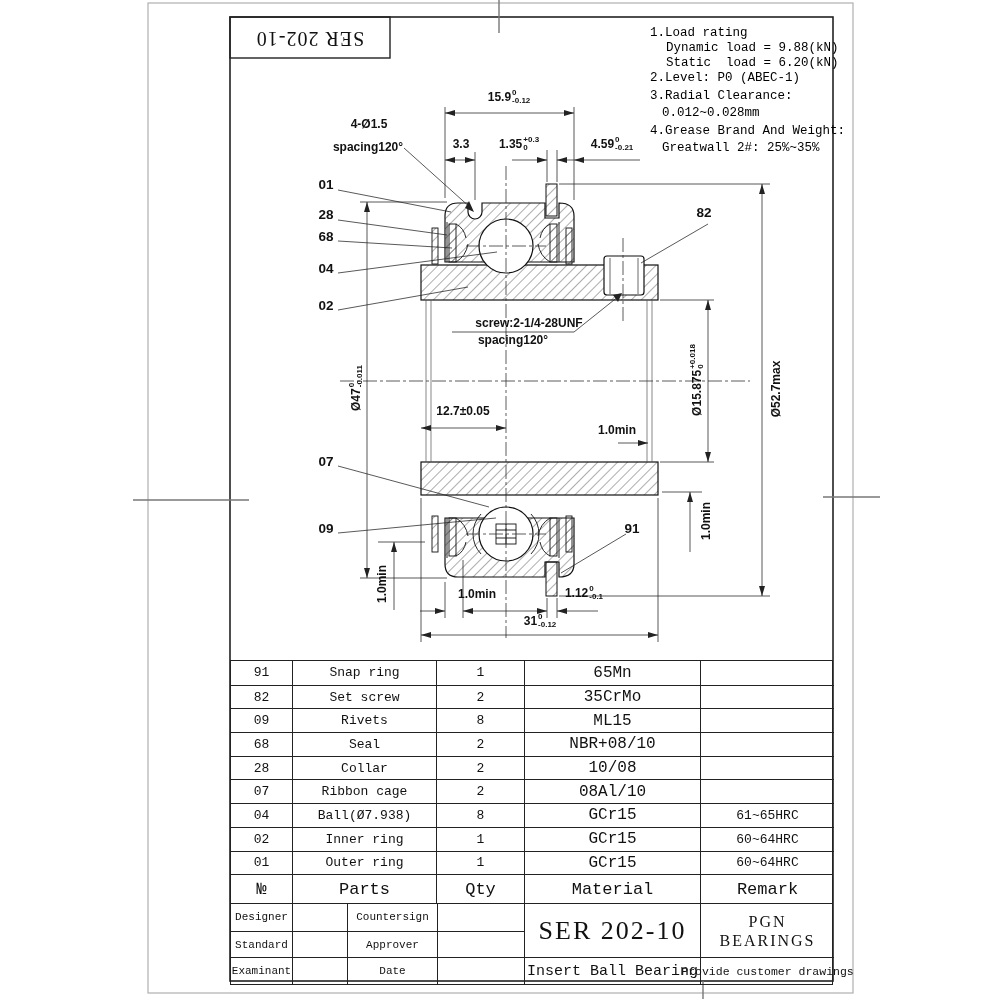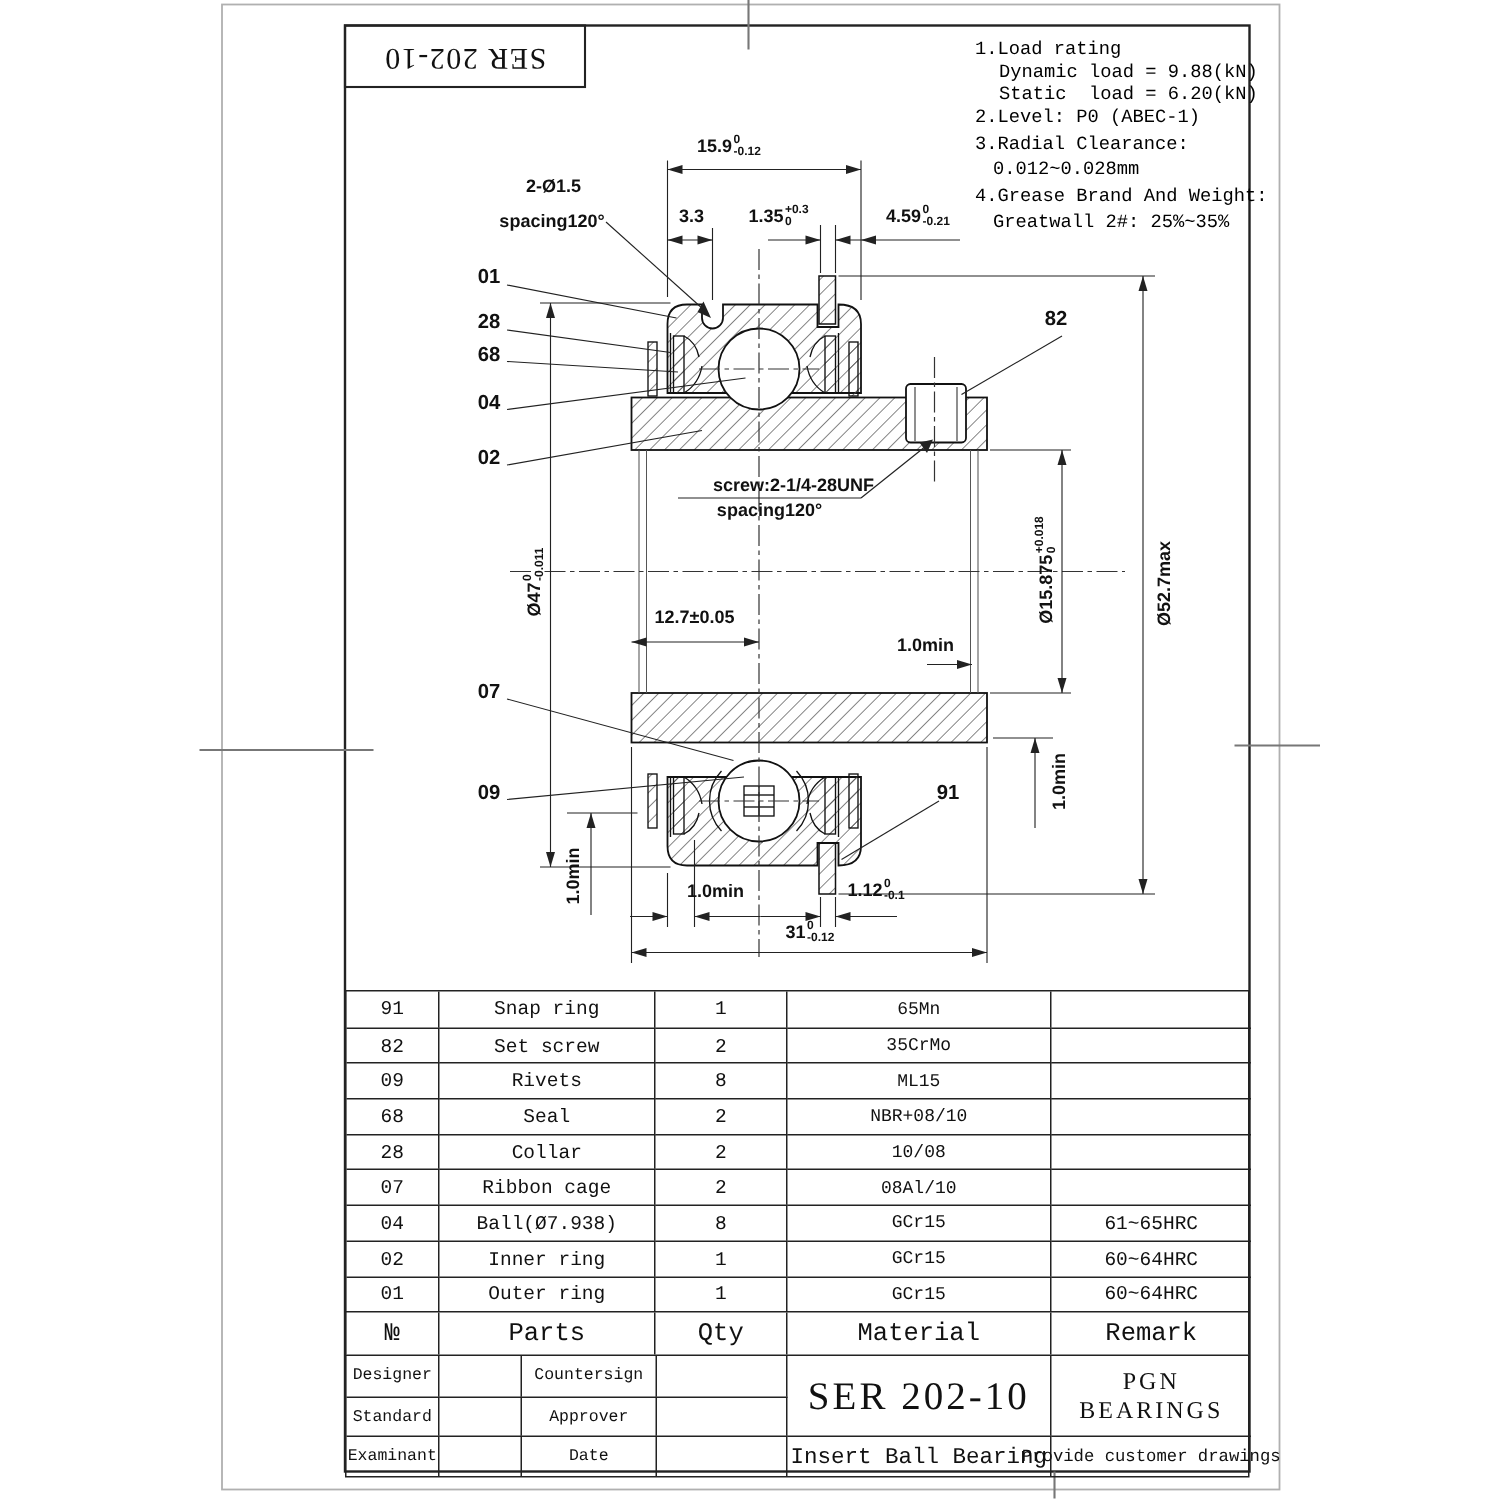--- a/index.html
+++ b/index.html
@@ -18,21 +18,21 @@
   .rot180{position:absolute;transform:translate(-50%,-50%) rotate(180deg);
           font:20px "Liberation Serif",serif;letter-spacing:1px;white-space:nowrap;}
 
   
   #parts-block{position:absolute;left:230px;top:660px;width:603px;}
   .tbl{display:grid;grid-template-columns:62px 144px 88px 176px 133px;box-sizing:border-box;}
   .cell{border-top:1px solid #222;border-right:1px solid #222;box-sizing:border-box;
         display:flex;align-items:center;justify-content:center;
         font:13px "Liberation Mono",monospace;white-space:nowrap;}
   .cell.last{border-right:none;}
-  .cell.mat{font-size:12px;}
+  .cell.mat{font-size:16px;}
   .hdr .cell{font-size:17px;}
   .grid-border{border:1.6px solid #222;border-top:1.6px solid #222;}
 
   #title-block{display:grid;grid-template-columns:62px 55px 90px 87px 176px 133px;grid-template-rows:26.6px 26.6px 26.7px;}
   .tb-cell{border-top:1px solid #222;border-right:1px solid #222;box-sizing:border-box;
            display:flex;align-items:center;justify-content:center;
            font:11px "Liberation Mono",monospace;white-space:nowrap;}
   .tb-model{grid-column:5;grid-row:1 / span 2;font:26px "Liberation Serif",serif;letter-spacing:2px;}
   .tb-prod{grid-column:5;grid-row:3;font:15px "Liberation Mono",monospace;}
   .tb-comp{grid-column:6;grid-row:1 / span 2;border-right:none;flex-direction:column;
@@ -232,28 +232,28 @@
   <div class="note-line" style="left:650px;top:26px">1.Load rating</div>
   <div class="note-line" style="left:666px;top:41px">Dynamic load = 9.88(kN)</div>
   <div class="note-line" style="left:666px;top:56px">Static  load = 6.20(kN)</div>
   <div class="note-line" style="left:650px;top:71px">2.Level: P0 (ABEC-1)</div>
   <div class="note-line" style="left:650px;top:89px">3.Radial Clearance:</div>
   <div class="note-line" style="left:662px;top:106px">0.012~0.028mm</div>
   <div class="note-line" style="left:650px;top:124px">4.Grease Brand And Weight:</div>
   <div class="note-line" style="left:662px;top:141px">Greatwall 2#: 25%~35%</div>
 </div>
 
-<div class="dim" style="left:486px;top:97px">
+<div class="dim" style="left:509px;top:97px">
   <span>15.9</span>
       <span class="tol">
         <i>0</i>
         <i>-0.12</i>
       </span>
 </div>
-<div class="dim" style="left:369px;top:124px">2-Ø1.5</div>
+<div class="dim" style="left:369px;top:124px">4-Ø1.5</div>
 <div class="dim" style="left:368px;top:147px">spacing120°</div>
 <div class="dim" style="left:461px;top:144px">3.3</div>
 <div class="dim" style="left:519px;top:144px">
   <span>1.35</span>
       <span class="tol">
         <i>+0.3</i>
         <i>0</i>
       </span>
 </div>
 <div class="dim" style="left:612px;top:144px">

